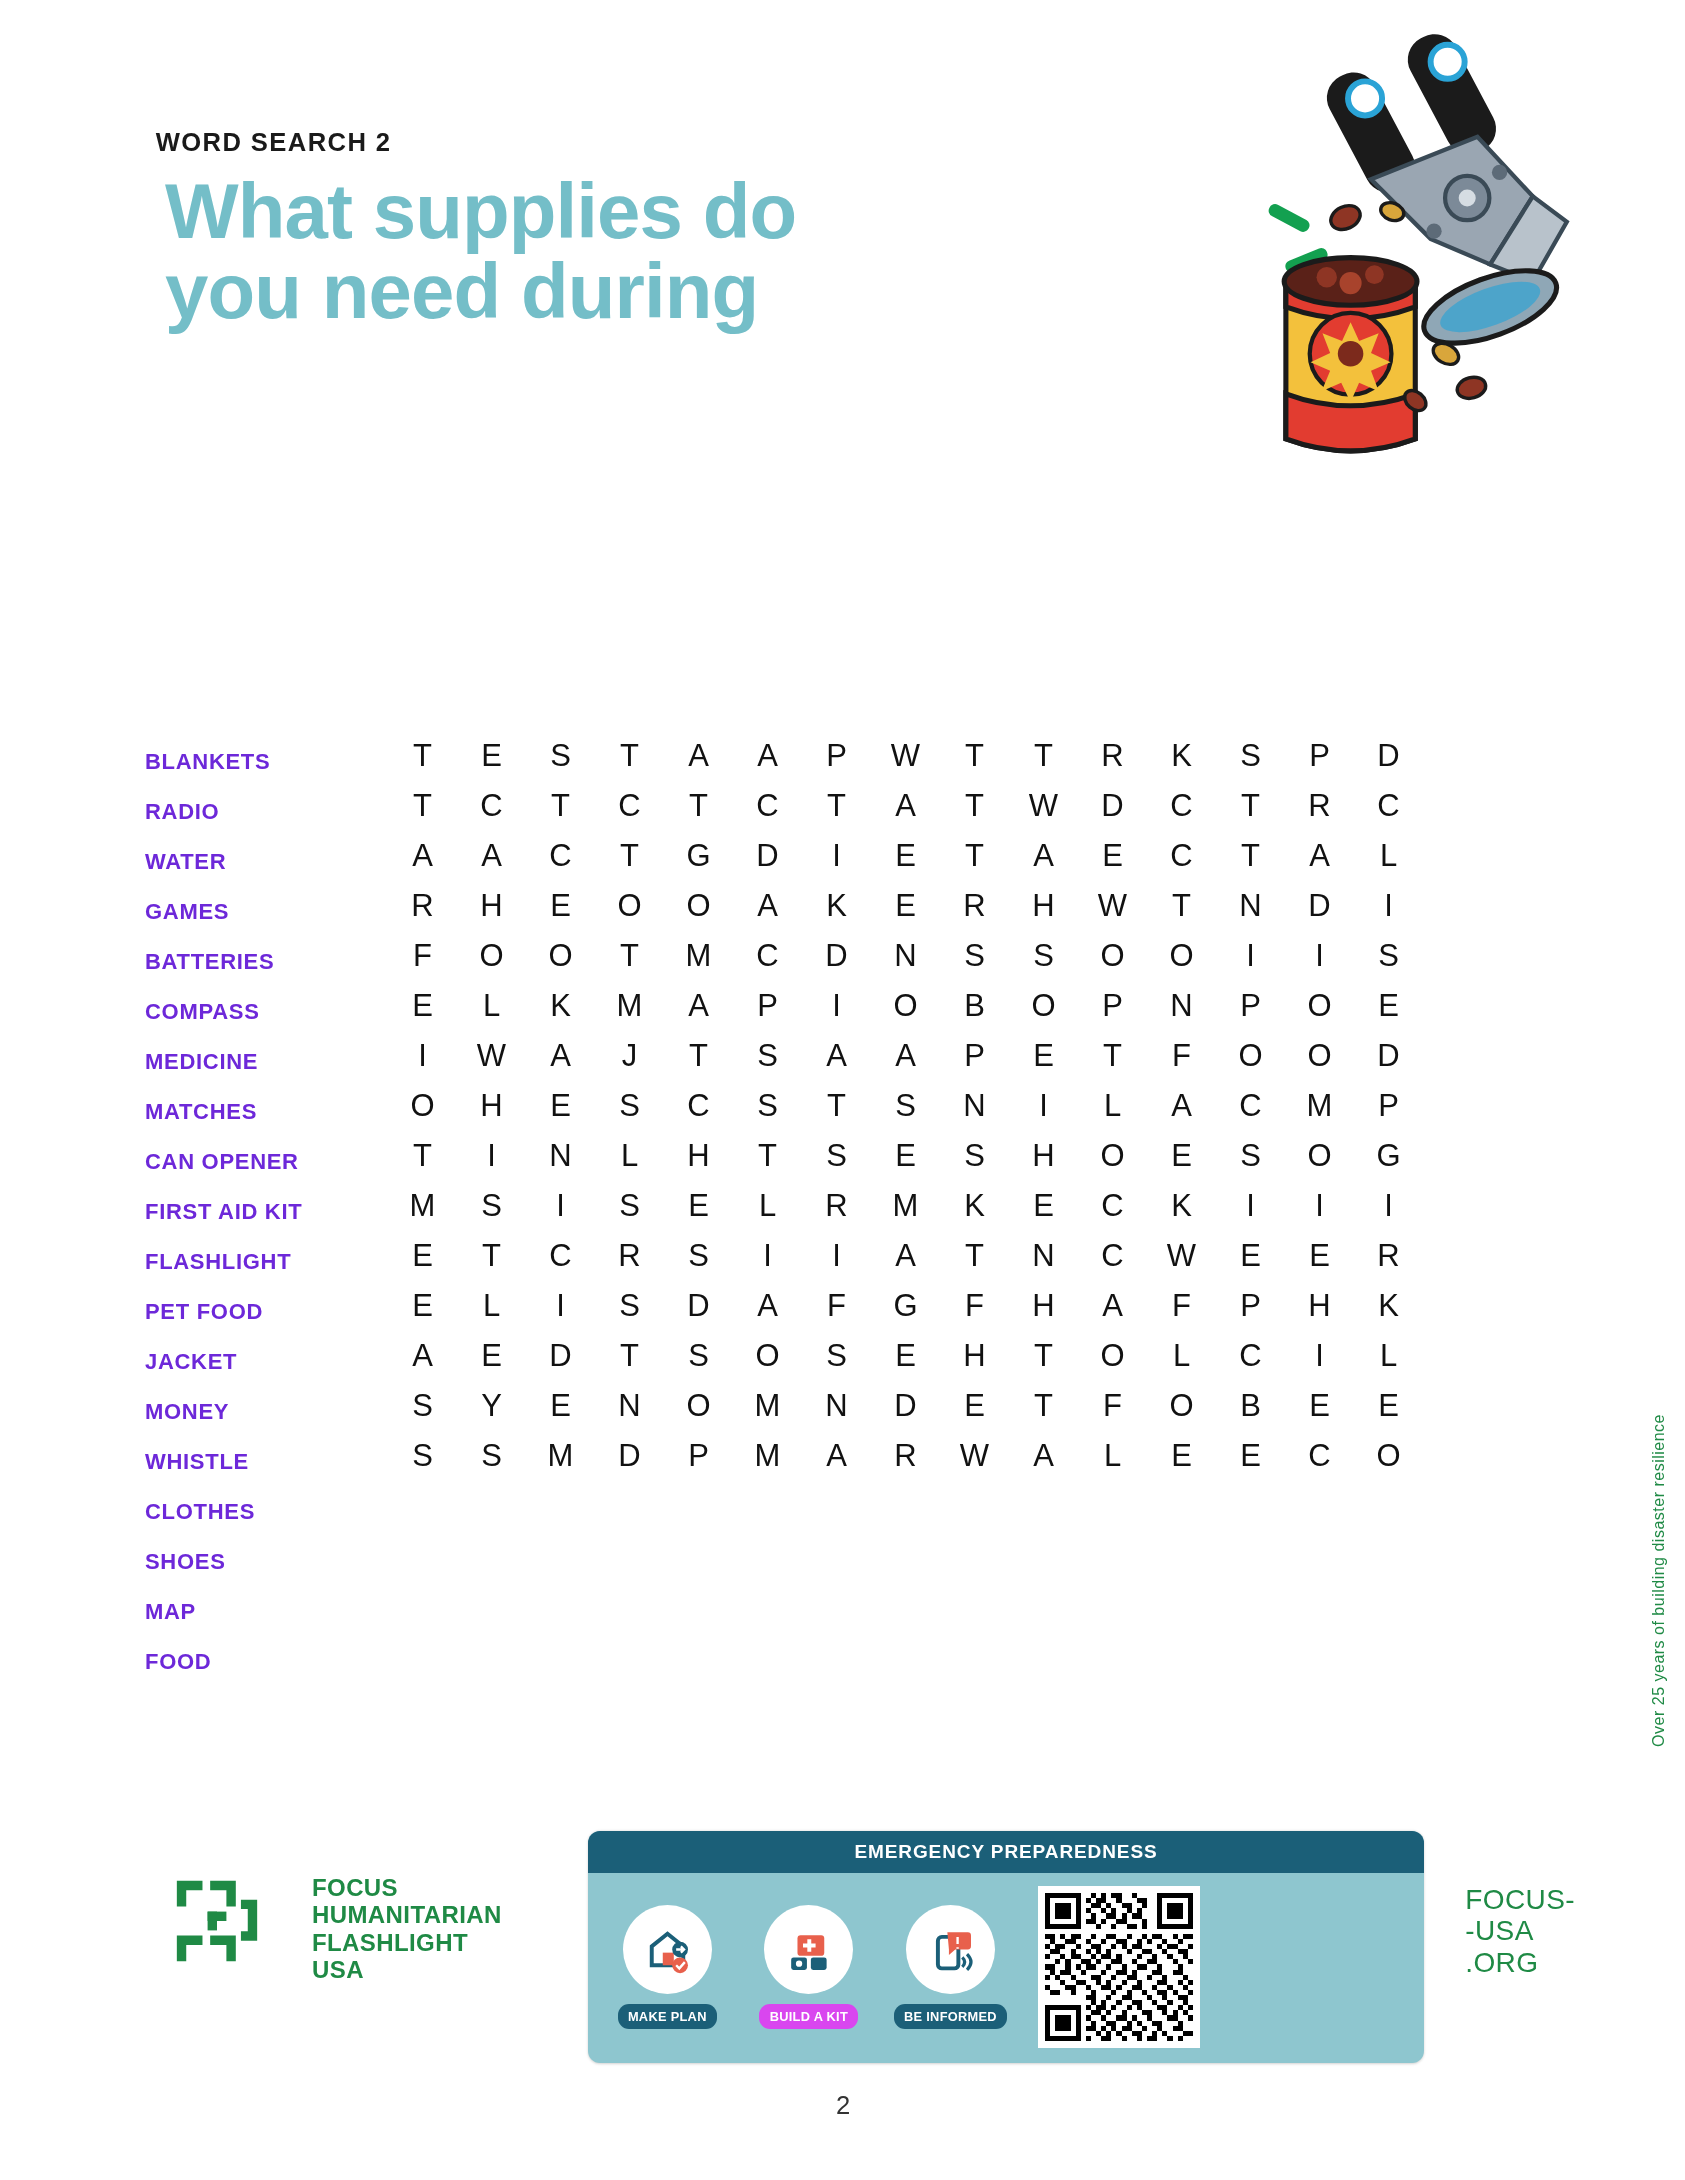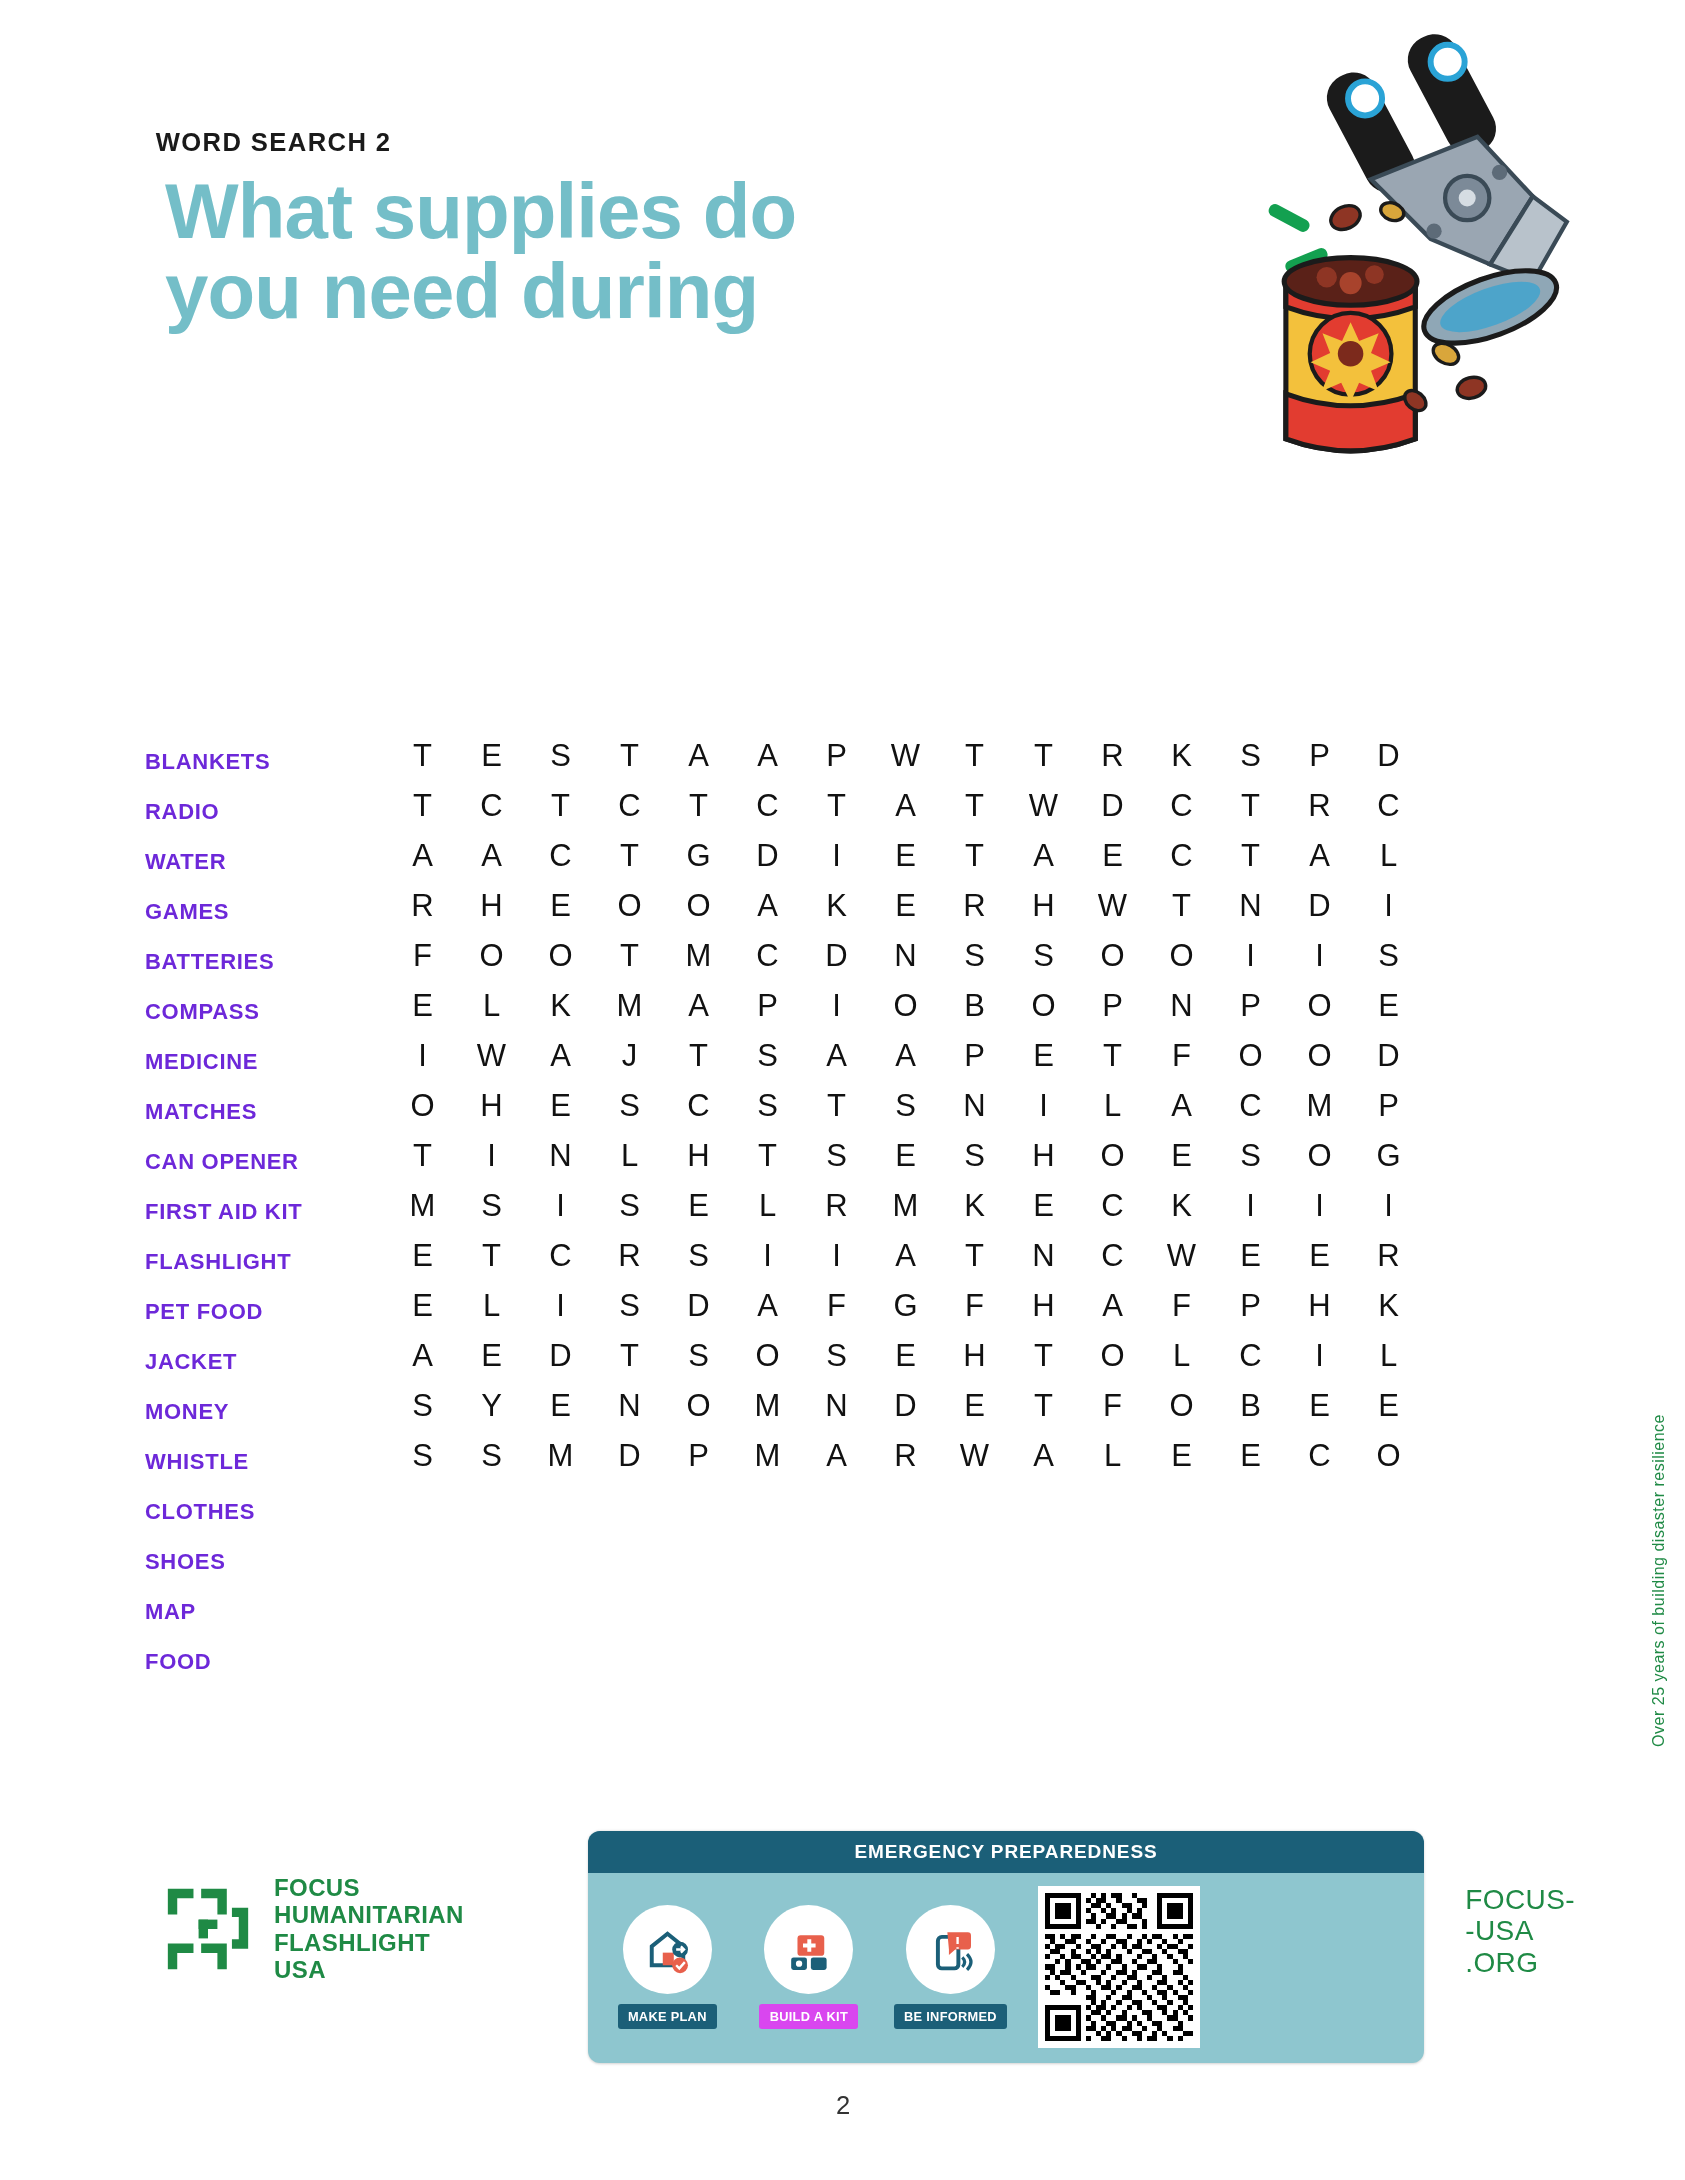--- a/index.html
+++ b/index.html
@@ -105,24 +105,24 @@
     position: absolute;
     left: 0;
     top: 1831px;
     width: 1686px;
     height: 281px;
   }
 
   
   #focus-logo {
     position: absolute;
-    left: 161px;
+    left: 170px;
     top: 43px;
     display: flex;
-    align-items: center;
+    gap: 29px;
   }
   #focus-mark { width: 94px; height: 94px; }
   #focus-words {
     margin-left: 19px;
     font-size: 24px;
     font-weight: bold;
     line-height: 1.14;
     color: #1f8a45;
     letter-spacing: 0.4px;
   }
@@ -167,21 +167,21 @@
     display: flex;
     align-items: center;
     justify-content: center;
   }
   .prep-chip {
     margin-top: 10.2px;
     font-size: 12.8px;
     font-weight: bold;
     color: #ffffff;
     padding: 5.1px 10.2px;
-    border-radius: 3px;
+    border-radius: 11px;
     letter-spacing: 0.3px;
     white-space: nowrap;
     text-align: right;
   }
   .chip-plan { background: #1b5f78; }
   .chip-kit  { background: #d946ef; }
   .chip-info { background: #1b5f78; }
   #qr {
     margin-left: 10.2px;
     width: 162px;

